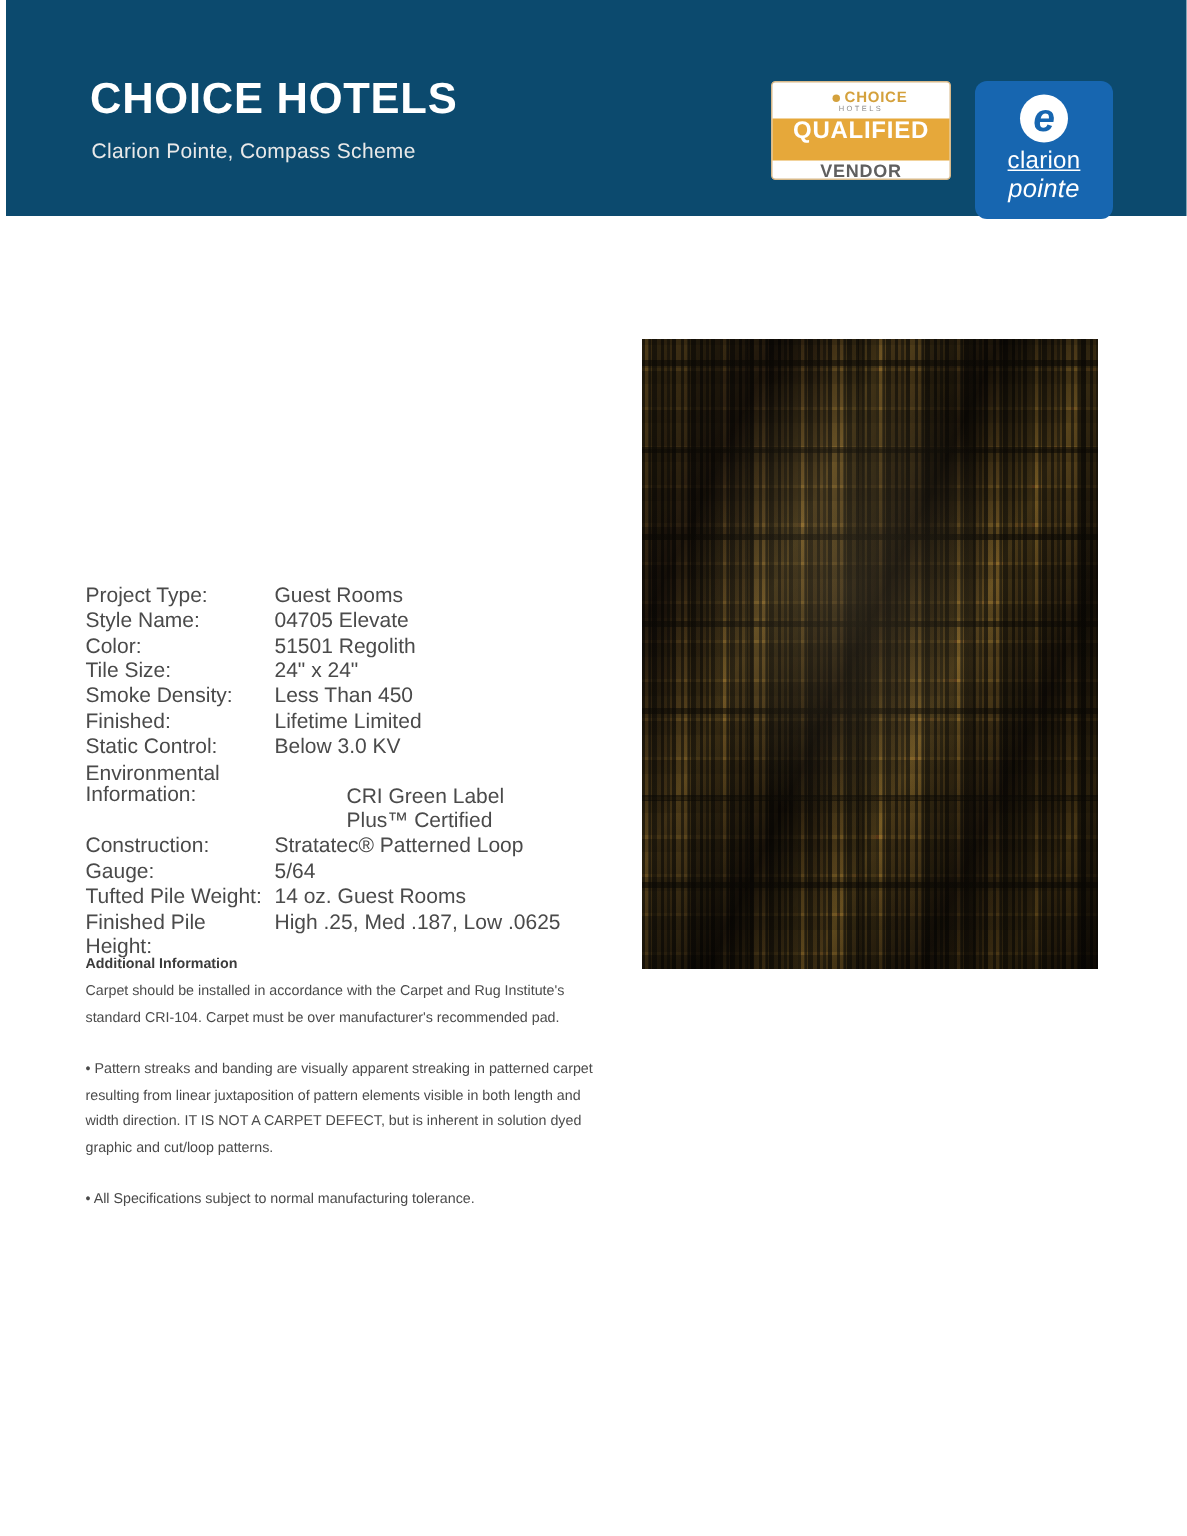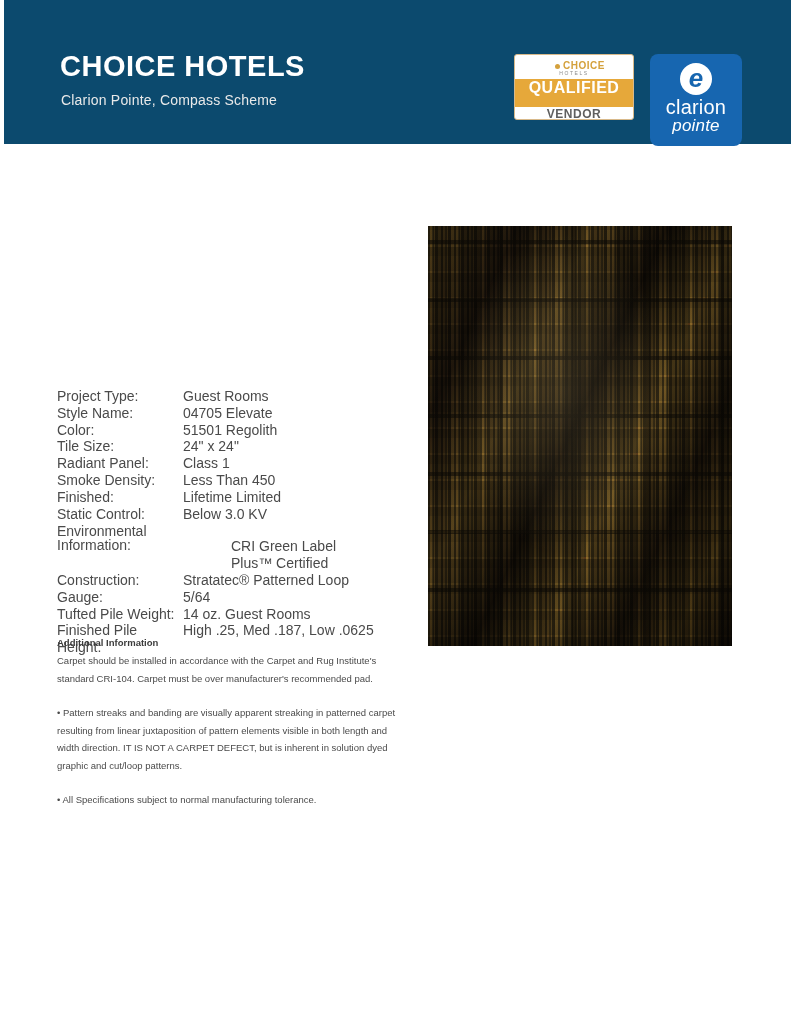--- a/index.html
+++ b/index.html
@@ -132,23 +132,24 @@
     left: 0;
     right: 0;
     top: -2px;
     font-size: 26px;
     font-weight: bold;
     font-style: italic;
     color: #1766b0;
     line-height: 34px;
   }
   .cp-name {
-    font-size: 20px;
+    font-size: 16px;
     line-height: 21px;
     letter-spacing: 0.2px;
+    text-decoration: underline;
   }
   .cp-sub {
     font-size: 17px;
     line-height: 15px;
     letter-spacing: 0.2px;
     font-style: italic;
   }
 
   
   .spec-table {
@@ -289,24 +290,20 @@
     </div>
     <div class="spec-row">
       <div class="spec-label">Color:</div>
       <div class="spec-value">51501 Regolith</div>
     </div>
     <div class="spec-row">
       <div class="spec-label">Tile Size:</div>
       <div class="spec-value">24" x 24"</div>
     </div>
     <div class="spec-row">
-      <div class="spec-label">Radiant Panel:</div>
-      <div class="spec-value">Class 1</div>
-    </div>
-    <div class="spec-row">
       <div class="spec-label">Smoke Density:</div>
       <div class="spec-value">Less Than 450</div>
     </div>
     <div class="spec-row">
       <div class="spec-label">Finished:</div>
       <div class="spec-value">Lifetime Limited</div>
     </div>
     <div class="spec-row">
       <div class="spec-label">Static Control:</div>
       <div class="spec-value">Below 3.0 KV</div>

